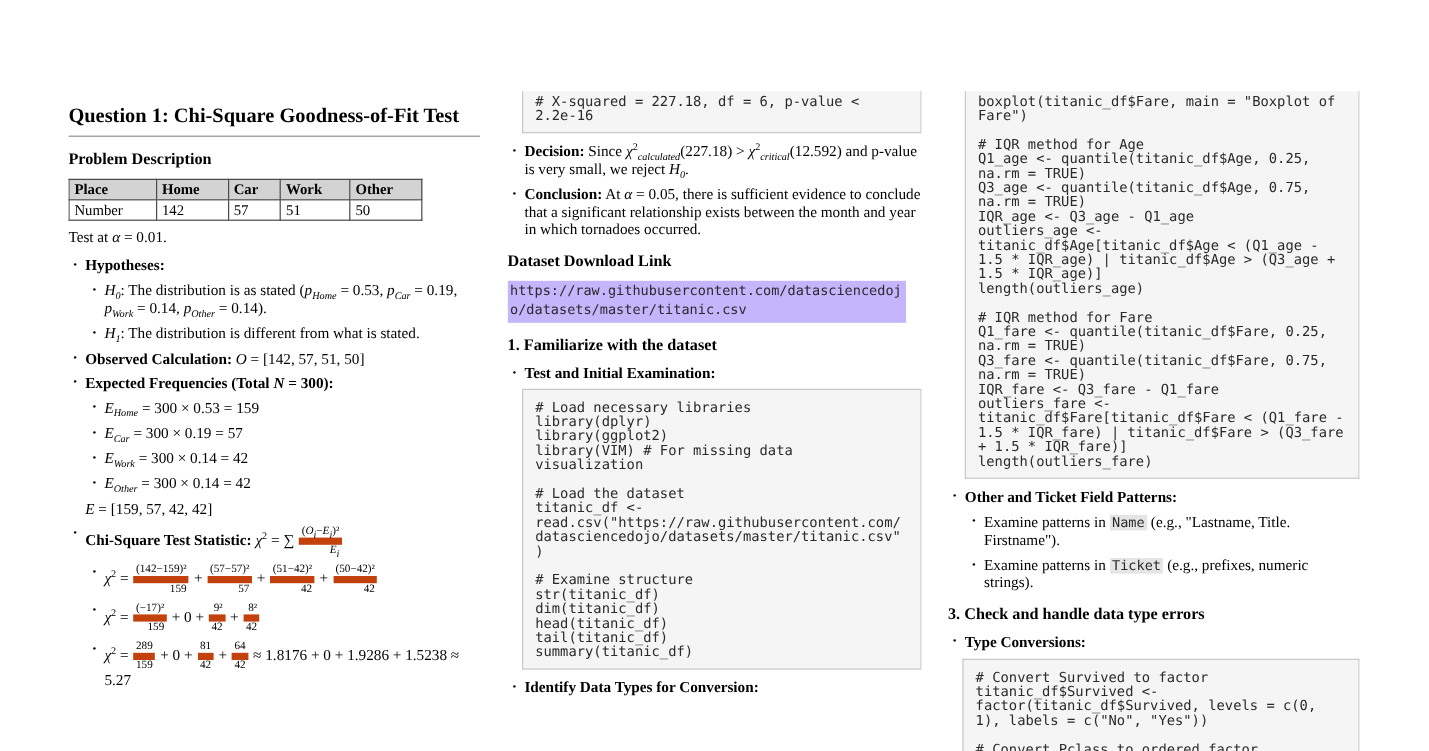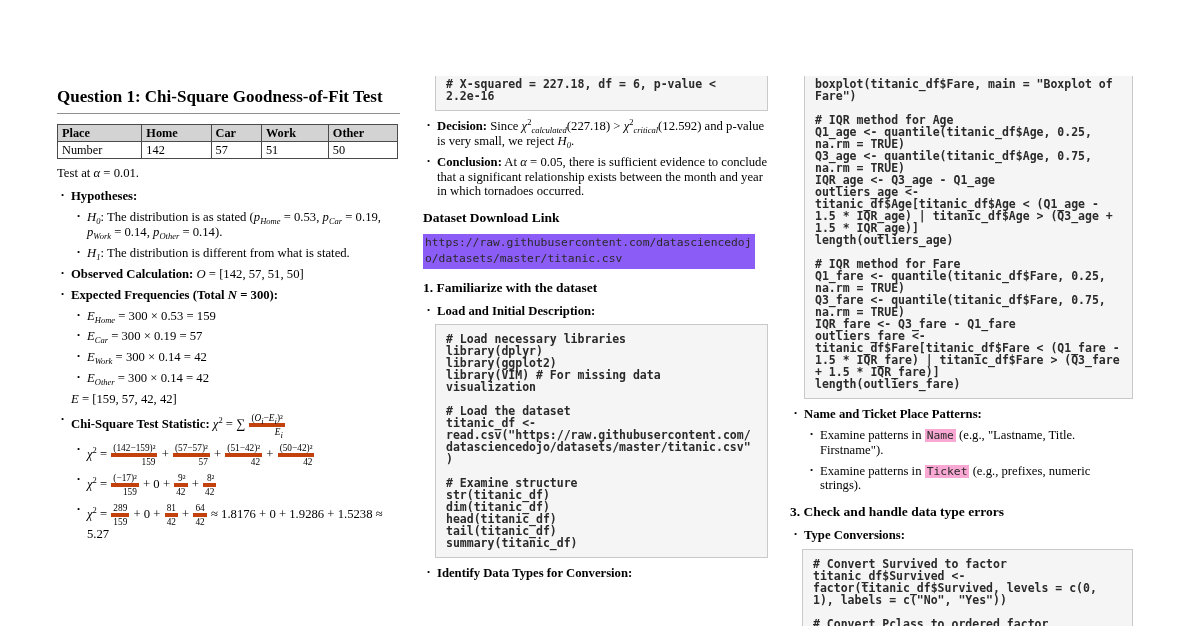--- a/index.html
+++ b/index.html
@@ -22,52 +22,53 @@
 
   ul{list-style:none;margin:4px 0 8px;padding:0 0 0 14px;}
   li{position:relative;margin-bottom:6px;}
   li::before{content:"\2022";position:absolute;left:-10px;top:1px;font-size:9px;}
   li ul{margin:6px 0 2px;padding-left:16px;}
 
   pre.code{
     background:#f5f5f5;border:1px solid #c9c9c9;
     font-family:"DejaVu Sans Mono","Liberation Mono",monospace;
     font-size:11.5px;line-height:12px;color:#2a2a2a;
-    padding:8px 10px;margin:6px 0 8px 12px;white-space:pre;overflow:hidden;font-weight:bold;
+    padding:8px 10px;margin:6px 0 8px 12px;white-space:pre;overflow:hidden;
   }
   li pre.code{margin-left:-2px;}
   pre.cut-top{border-top:none;margin-top:76px;padding-top:2px;}
   #col-right pre.cut-top{margin-left:14px;}
   pre.cut-bottom{border-bottom:none;margin-bottom:0;}
 
   code{
     font-family:"DejaVu Sans Mono","Liberation Mono",monospace;
-    font-size:11.3px;background:#f9a8d4;padding:0 2px;color:#2a2a2a;
+    font-size:11.3px;background:#e5e5e5;padding:0 2px;color:#2a2a2a;
   }
-  .urlcode{display:block;background:#8b5cf6;word-break:break-all;
+  .urlcode{display:block;background:#c4b5fd;word-break:break-all;
     line-height:1.45;padding:1px 2px;margin:2px 0 10px;width:332px;box-sizing:border-box;}
 
-  table.data{border-collapse:collapse;width:341px;margin:2px 0 7px;font-size:12.3px;}
+  table.data{border-collapse:collapse;width:295px;margin:2px 0 7px;font-size:12.3px;}
   table.data th,table.data td{border:1px solid #4a4a4a;padding:1px 4px;text-align:left;height:14px;}
   table.data th{background:#d3d3d3;font-weight:bold;}
 
   .mi{font-style:italic;}
   sub{font-size:8.5px;font-style:italic;vertical-align:-3px;line-height:0;font-family:Liberation Serif, serif;}
   sup{font-size:8.5px;vertical-align:5px;line-height:0;}
   .frac{display:inline-block;vertical-align:-7px;text-align:right;
         font-size:9.3px;line-height:1.08;margin:0 1px;}
   .fn{display:block;padding:0 2px;}
-  .fd{display:block;border-top:4px solid #c2410c;padding:0 2px;}
+  .fd{display:block;border-top:6px solid #c2410c;padding:0 2px;}
   b{font-weight:bold;}
 </style>
 </head>
 <body>
 
 <div class="col" id="col-left">
   <h2>Question 1: Chi-Square Goodness-of-Fit Test</h2>
+  <h3>Problem Description</h3>
 
   <table class="data">
     <tbody>
         <tr>
       <th>Place</th>
       <th>Home</th>
       <th>Car</th>
       <th>Work</th>
       <th>Other</th>
     </tr>
@@ -122,21 +123,21 @@
     <li><b>Decision:</b> Since <span class="mi">χ</span><sup>2</sup><sub>calculated</sub>(227.18) &gt; <span class="mi">χ</span><sup>2</sup><sub>critical</sub>(12.592) and p-value is very small, we reject <span class="mi">H</span><sub>0</sub>.</li>
     <li><b>Conclusion:</b> At <span class="mi">α</span> = 0.05, there is sufficient evidence to conclude that a significant relationship exists between the month and year in which tornadoes occurred.</li>
   </ul>
 
   <h3>Dataset Download Link</h3>
   <code class="urlcode">https://raw.githubusercontent.com/datasciencedojo/datasets/master/titanic.csv</code>
 
   <h3>1. Familiarize with the dataset</h3>
   <ul>
     <li>
-      <span><b>Load and Initial Description:</b></span>
+      <span><b>Test and Initial Examination:</b></span>
       <pre class="code"># Load necessary libraries
 library(dplyr)
 library(ggplot2)
 library(VIM) # For missing data
 visualization
 
 # Load the dataset
 titanic_df &lt;-
 read.csv("https://raw.githubusercontent.com/
 datasciencedojo/datasets/master/titanic.csv"
@@ -179,21 +180,21 @@
 na.rm = TRUE)
 IQR_fare &lt;- Q3_fare - Q1_fare
 outliers_fare &lt;-
 titanic_df$Fare[titanic_df$Fare &lt; (Q1_fare -
 1.5 * IQR_fare) | titanic_df$Fare &gt; (Q3_fare
 + 1.5 * IQR_fare)]
 length(outliers_fare)</pre>
 
   <ul>
     <li>
-      <span><b>Name and Ticket Place Patterns:</b></span>
+      <span><b>Other and Ticket Field Patterns:</b></span>
       <ul>
         <li>Examine patterns in <code>Name</code> (e.g., "Lastname, Title. Firstname").</li>
         <li>Examine patterns in <code>Ticket</code> (e.g., prefixes, numeric strings).</li>
       </ul>
     </li>
   </ul>
 
   <h3>3. Check and handle data type errors</h3>
   <ul>
     <li>

